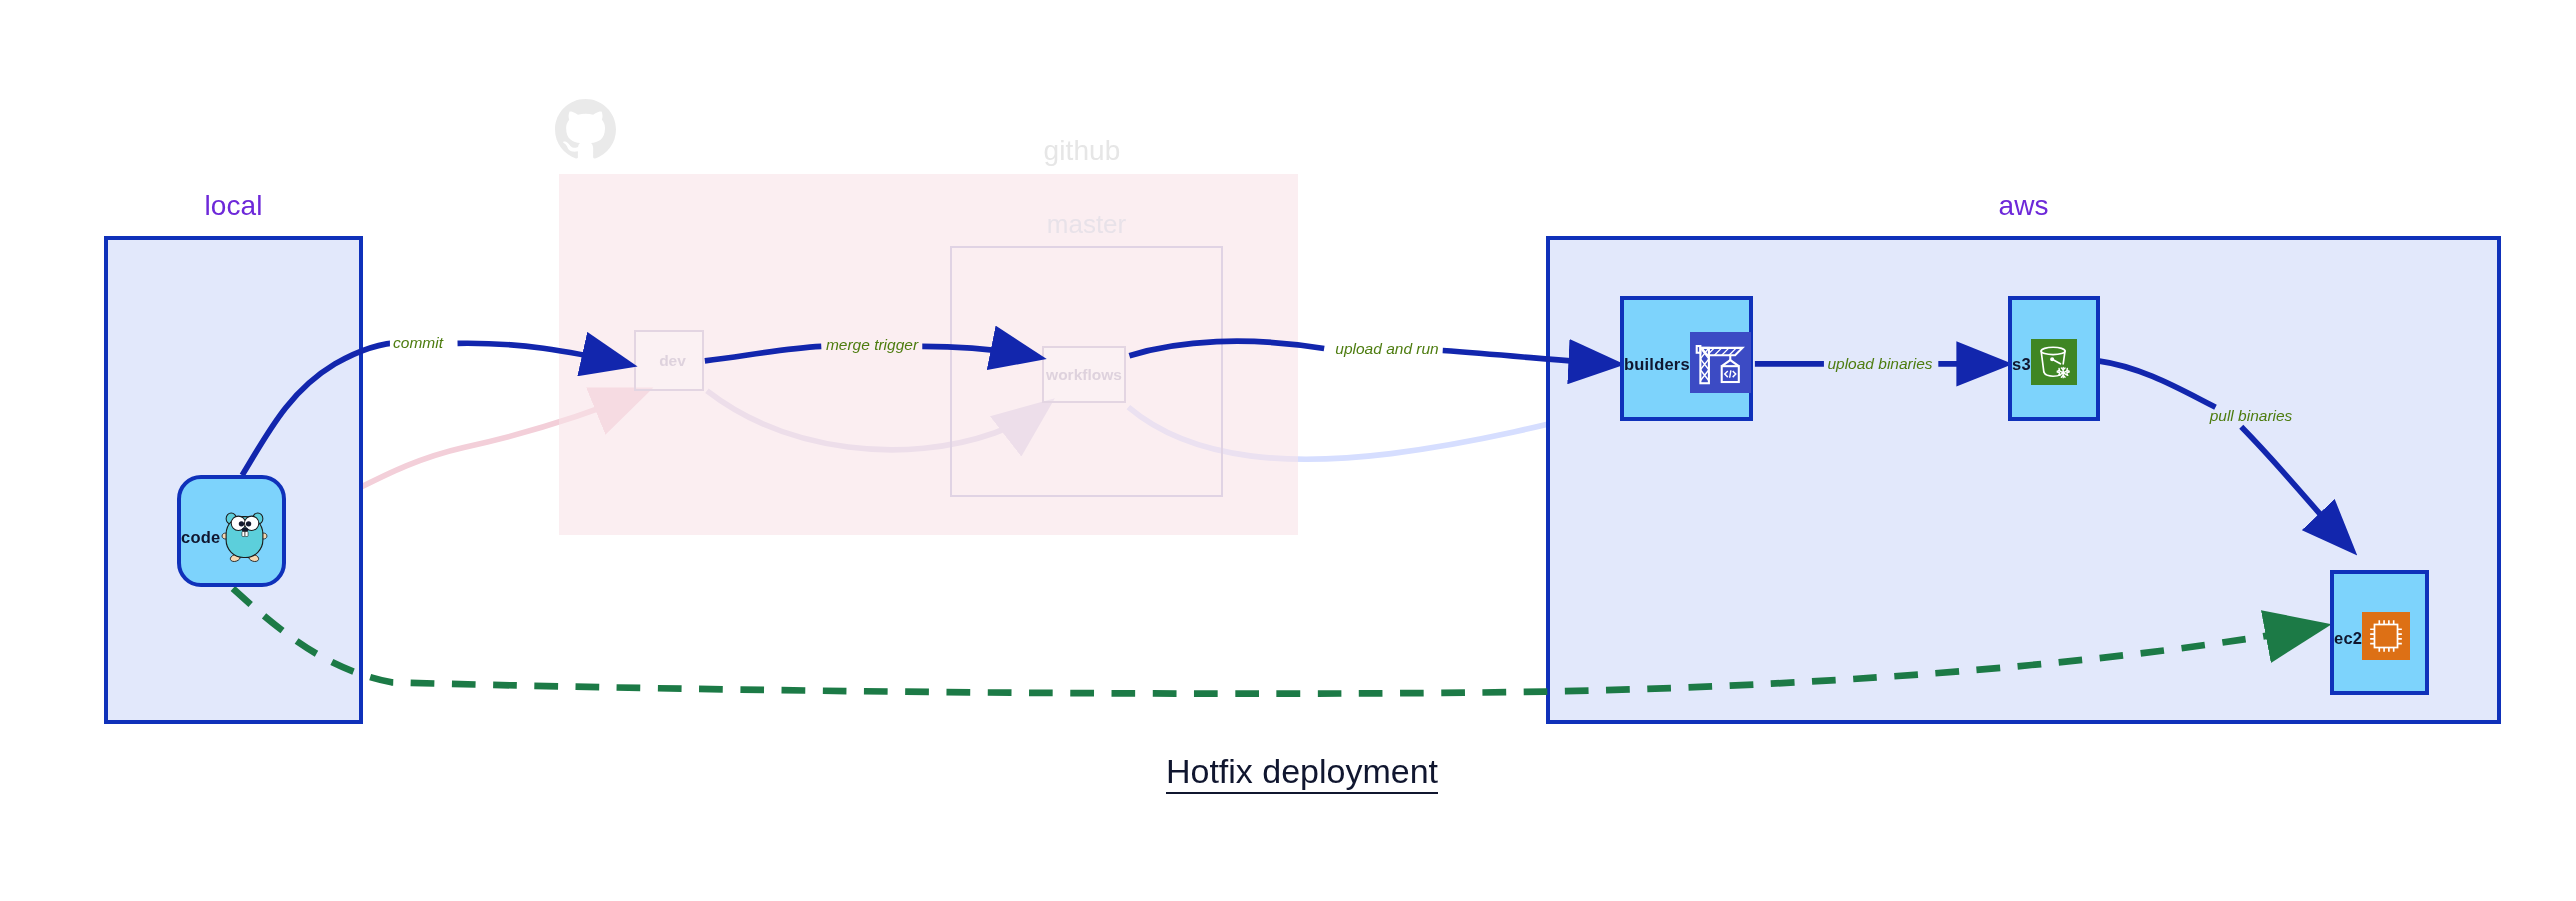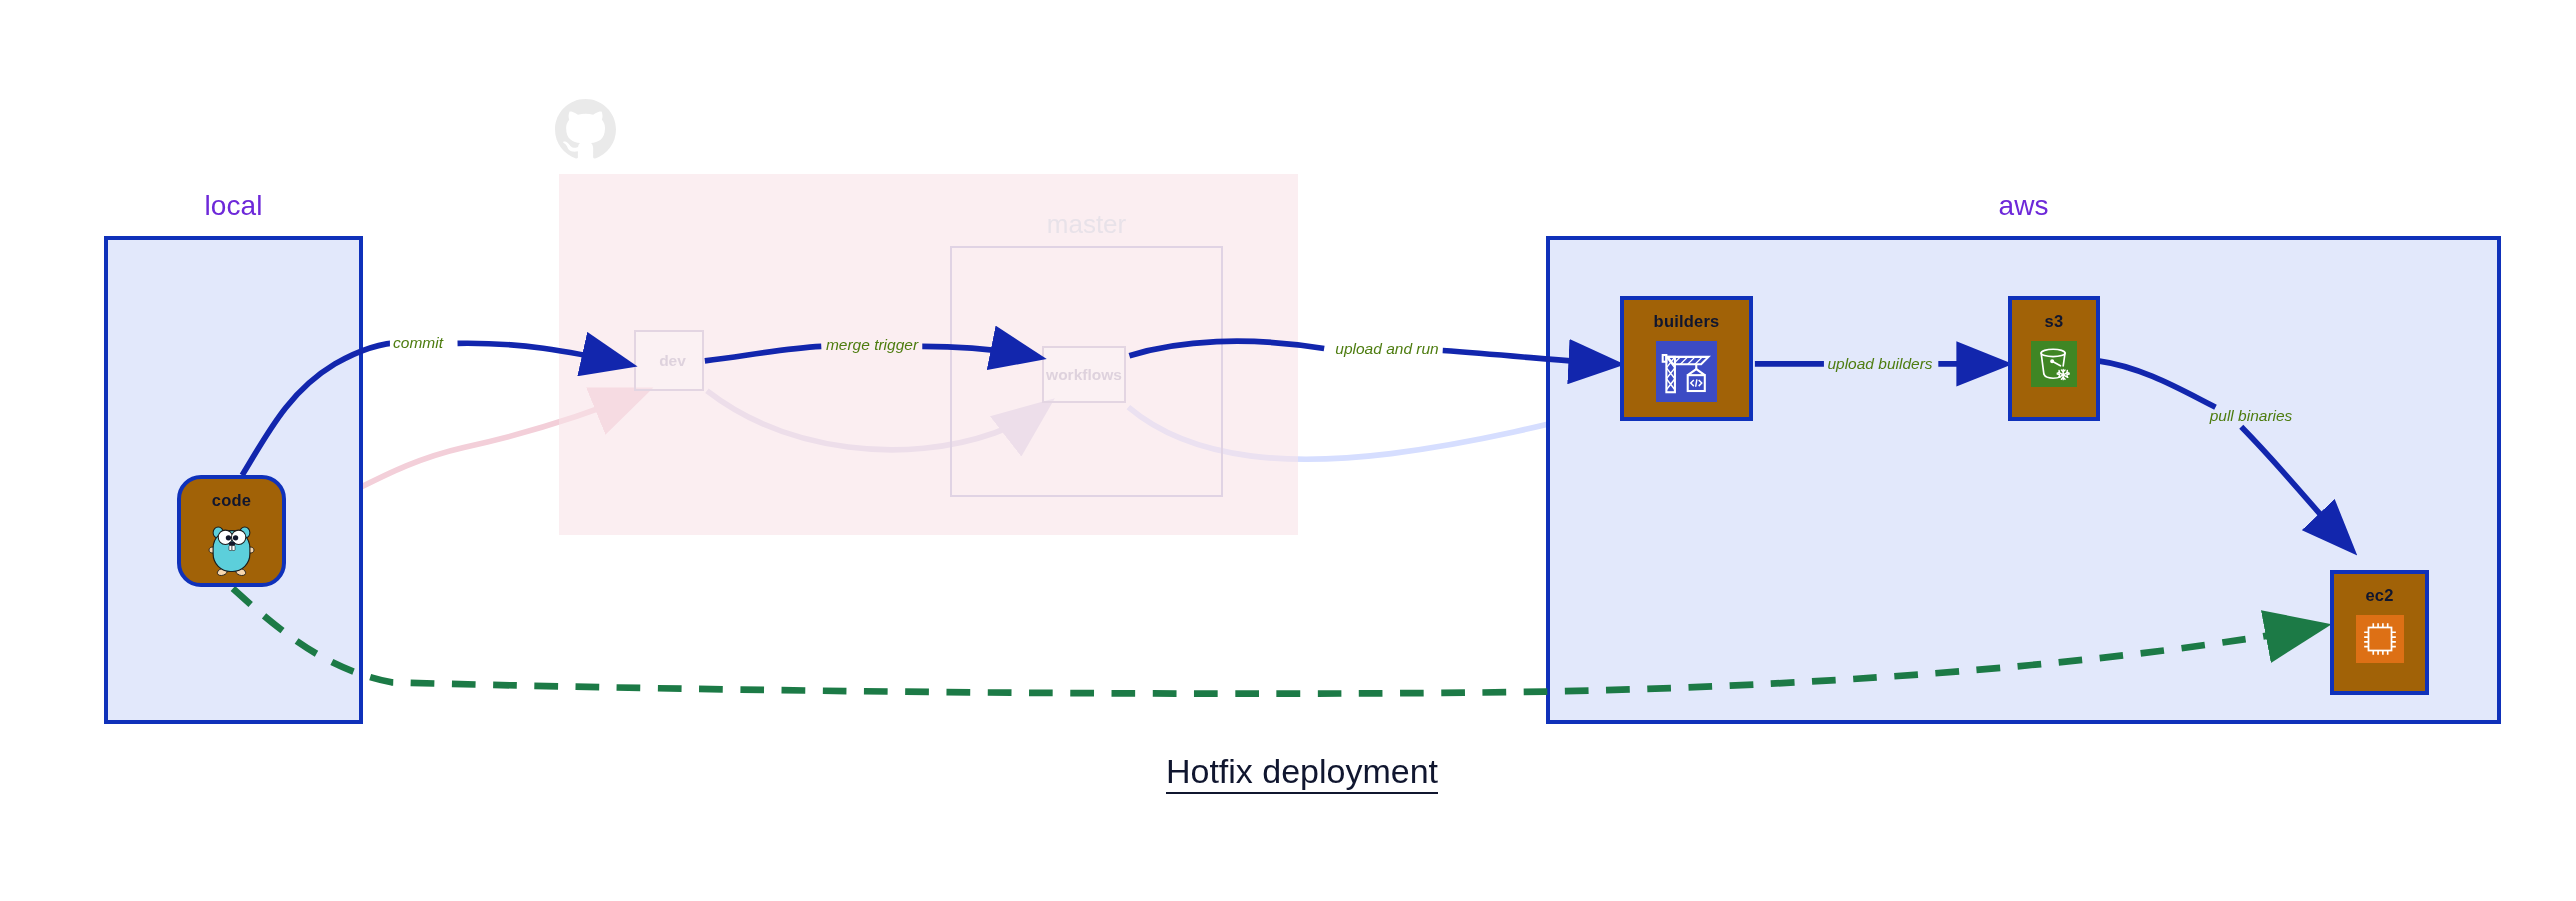--- a/index.html
+++ b/index.html
@@ -36,22 +36,22 @@
 
   #grp-aws{
     left:1546px;top:236px;width:955px;height:488px;
     background:#e2e8fb;border:4.6px solid #0f31ba;z-index:2;
   }
   #lbl-aws{left:1546px;top:190px;width:955px;z-index:3;}
 
   
   .node{
     position:absolute;box-sizing:border-box;
-    background:#a16207;border:4.6px solid #0f31ba;
-    z-index:6;display:flex;flex-direction:column;
+    background:#7dd3fc;border:4.6px solid #0f31ba;
+    z-index:6;display:flex;flex-direction:row;
     align-items:center;
   }
   .node .node-title{
     font-size:16.5px;font-weight:bold;color:#10162f;
     margin-top:12.4px;letter-spacing:0.2px;white-space:nowrap;
   }
   .node .node-icon{margin-top:9.3px;}
 
   #node-code{left:177px;top:475px;width:109px;height:112px;border-radius:24px;}
   #node-builders{left:1620px;top:296px;width:133px;height:125px;}
@@ -118,20 +118,21 @@
 
     <path d="M 1372 758 C 1530 880 1760 900 1930 840 C 1980 822 2012 800 2030 786" fill="none" stroke="#dcd8ee" stroke-width="11" marker-end="url(#ah-lav)"></path>
 
     <path d="M 2190 790 C 2320 900 2520 902 2700 880 C 2870 858 3020 820 3135 790" fill="none" stroke="#d6deff" stroke-width="11" marker-end="url(#ah-pale)"></path>
   </svg>
 
   <div class="group" id="grp-local"></div>
   <div class="group-label" id="lbl-local">local</div>
 
   <div class="group" id="grp-github"></div>
+  <div class="group-label" id="lbl-github">github</div>
 
   <div id="octocat">
     <svg viewBox="0 0 16 16" width="61" height="61" aria-hidden="true">
       <path fill="#e3e3e3" d="M8 0C3.58 0 0 3.58 0 8c0 3.54 2.29 6.53 5.47 7.59.4.07.55-.17.55-.38
         0-.19-.01-.82-.01-1.49-2.01.37-2.53-.49-2.69-.94-.09-.23-.48-.94-.82-1.13-.28-.15-.68-.52-.01-.53.63-.01
         1.08.58 1.23.82.72 1.21 1.87.87 2.33.66.07-.52.28-.87.51-1.07-1.78-.2-3.64-.89-3.64-3.95
         0-.87.31-1.59.82-2.15-.08-.2-.36-1.02.08-2.12 0 0 .67-.21 2.2.82.64-.18 1.32-.27 2-.27.68 0
         1.36.09 2 .27 1.53-1.04 2.2-.82 2.2-.82.44 1.1.16 1.92.08 2.12.51.56.82 1.27.82 2.15 0
         3.07-1.87 3.75-3.65 3.95.29.25.54.73.54 1.48 0 1.07-.01 1.93-.01 2.2 0 .21.15.46.55.38A8.012 8.012 0
         0 0 16 8c0-4.42-3.58-8-8-8z"></path>
@@ -271,21 +272,21 @@
             <path d="M74 36 L83 36 M74 46 L83 46 M74 56 L83 56 M74 66 L83 66"></path>
           </g>
         </g>
       </svg>
     </div>
   </div>
 
   <div class="edge-label" style="left:418px;top:343px;">commit</div>
   <div class="edge-label on-pink" style="left:872px;top:345px;">merge trigger</div>
   <div class="edge-label" style="left:1387px;top:349px;">upload and run</div>
-  <div class="edge-label on-blue" style="left:1880px;top:364px;">upload builders</div>
+  <div class="edge-label on-blue" style="left:1880px;top:364px;">upload binaries</div>
   <div class="edge-label on-blue" style="left:2251px;top:416px;">pull binaries</div>
 
   <div id="diagram-title">
     <span>Hotfix deployment</span>
   </div>
 
 </div>
 
 
 </body></html>

